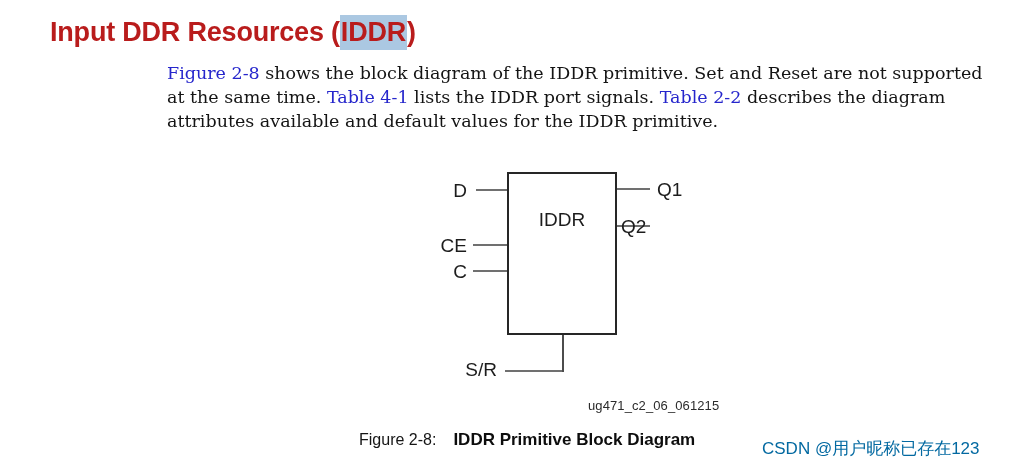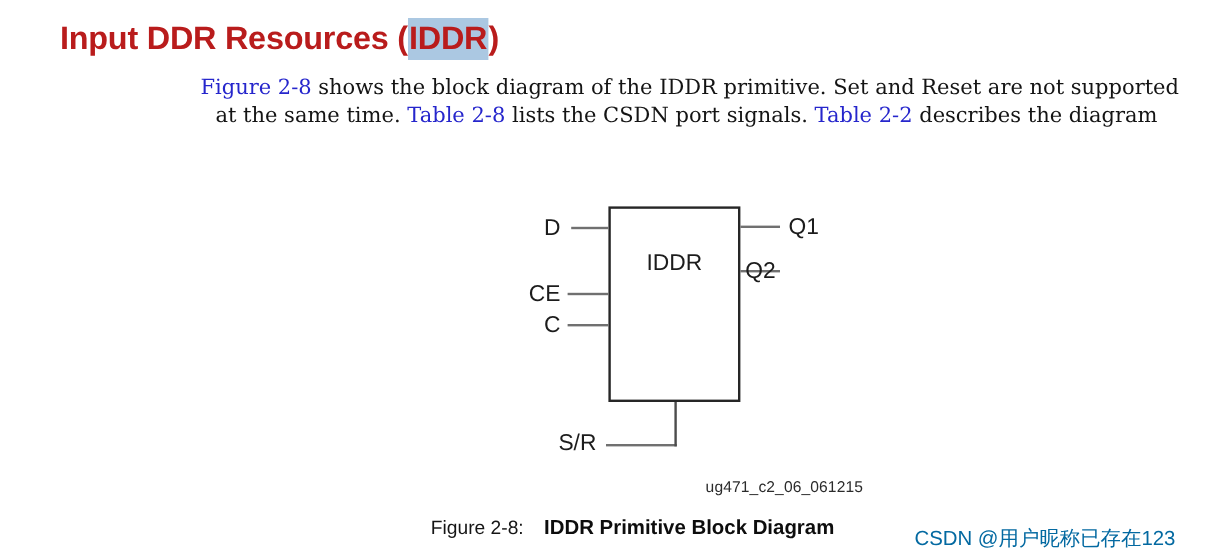--- a/index.html
+++ b/index.html
@@ -33,21 +33,20 @@
     left: 167px; top: 61px;
     width: 810px;
     font-family: "DejaVu Serif", "Liberation Serif", serif;
     font-size: 17.5px;
     color: #141414;
   }
   .para .pline {
     height: 24px;
     line-height: 24px;
     white-space: nowrap;
-    text-align: center;
   }
   .para a {
     color: #2626cc;
     text-decoration: none;
     cursor: pointer;
   }
 
   
   .diagram { position: absolute; left: 0; top: 0; width: 1024px; height: 467px; }
 
@@ -113,21 +112,22 @@
     white-space: nowrap;
   }
 </style>
 </head>
 <body>
 
 <h1 class="page-title"><span>Input DDR Resources (</span><span class="hl">IDDR</span><span>)</span></h1>
 
 <div class="para">
   <div class="pline"><a>Figure 2-8</a><span> shows the block diagram of the IDDR primitive. Set and Reset are not supported</span></div>
-  <div class="pline"><span>at the same time. </span><a>Table 2-8</a><span> lists the CSDN port signals. </span><a>Table 2-2</a><span> describes the diagram</span></div>
+  <div class="pline"><span>at the same time. </span><a>Table 4-1</a><span> lists the IDDR port signals. </span><a>Table 2-2</a><span> describes the diagram</span></div>
+  <div class="pline"><span>attributes available and default values for the IDDR primitive.</span></div>
 </div>
 
 <div class="diagram">
 
   <div class="iddr-box"></div>
   <div class="block-label">IDDR</div>
 
   <div class="port-label lbl-right" style="left:410px; top:181px;">D</div>
   <div class="wire" style="left:476px; top:189px; width:31px; height:2px;"></div>
 

